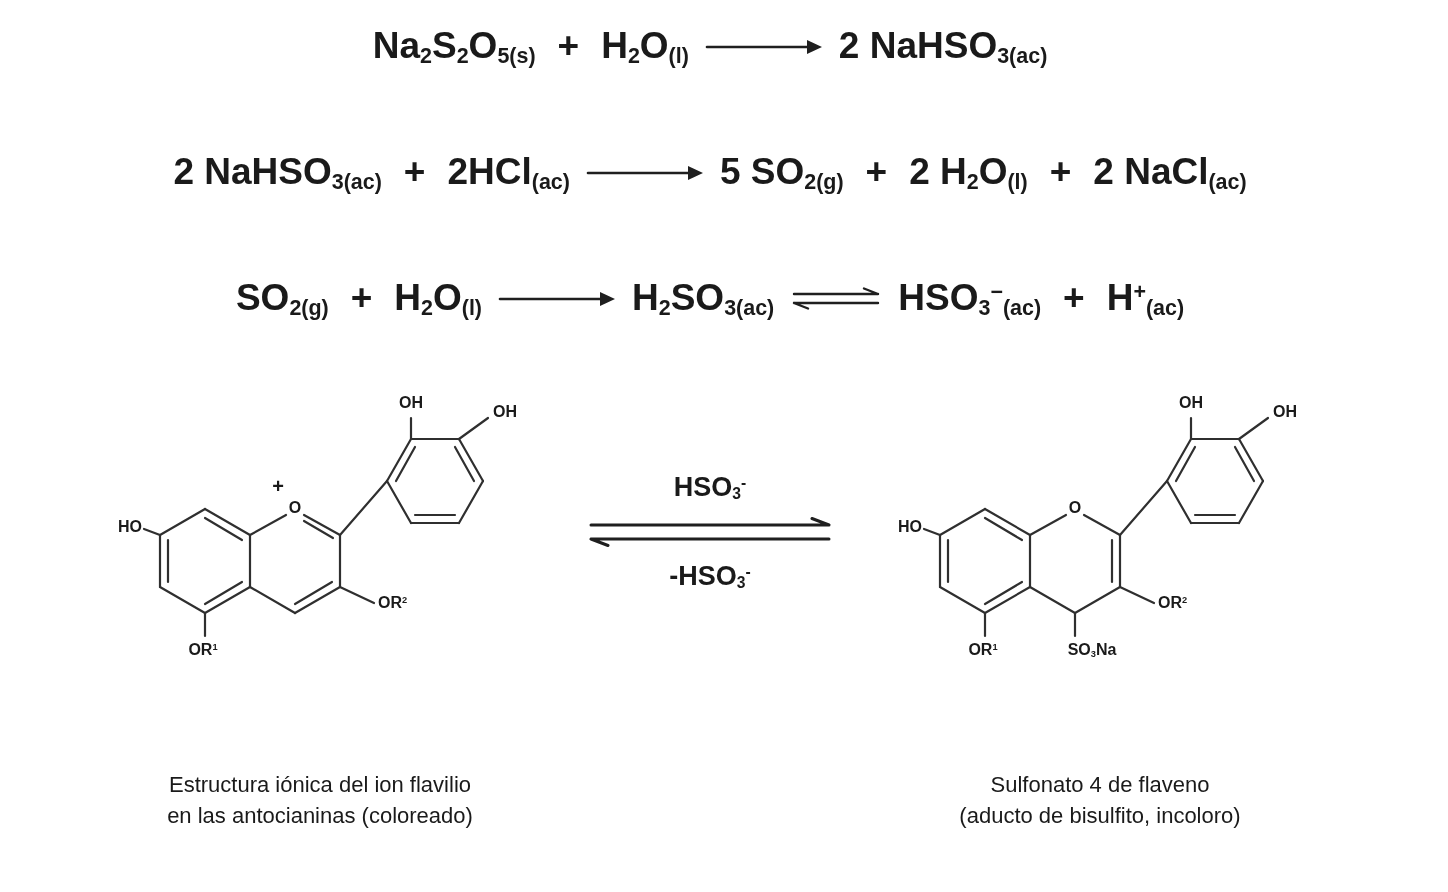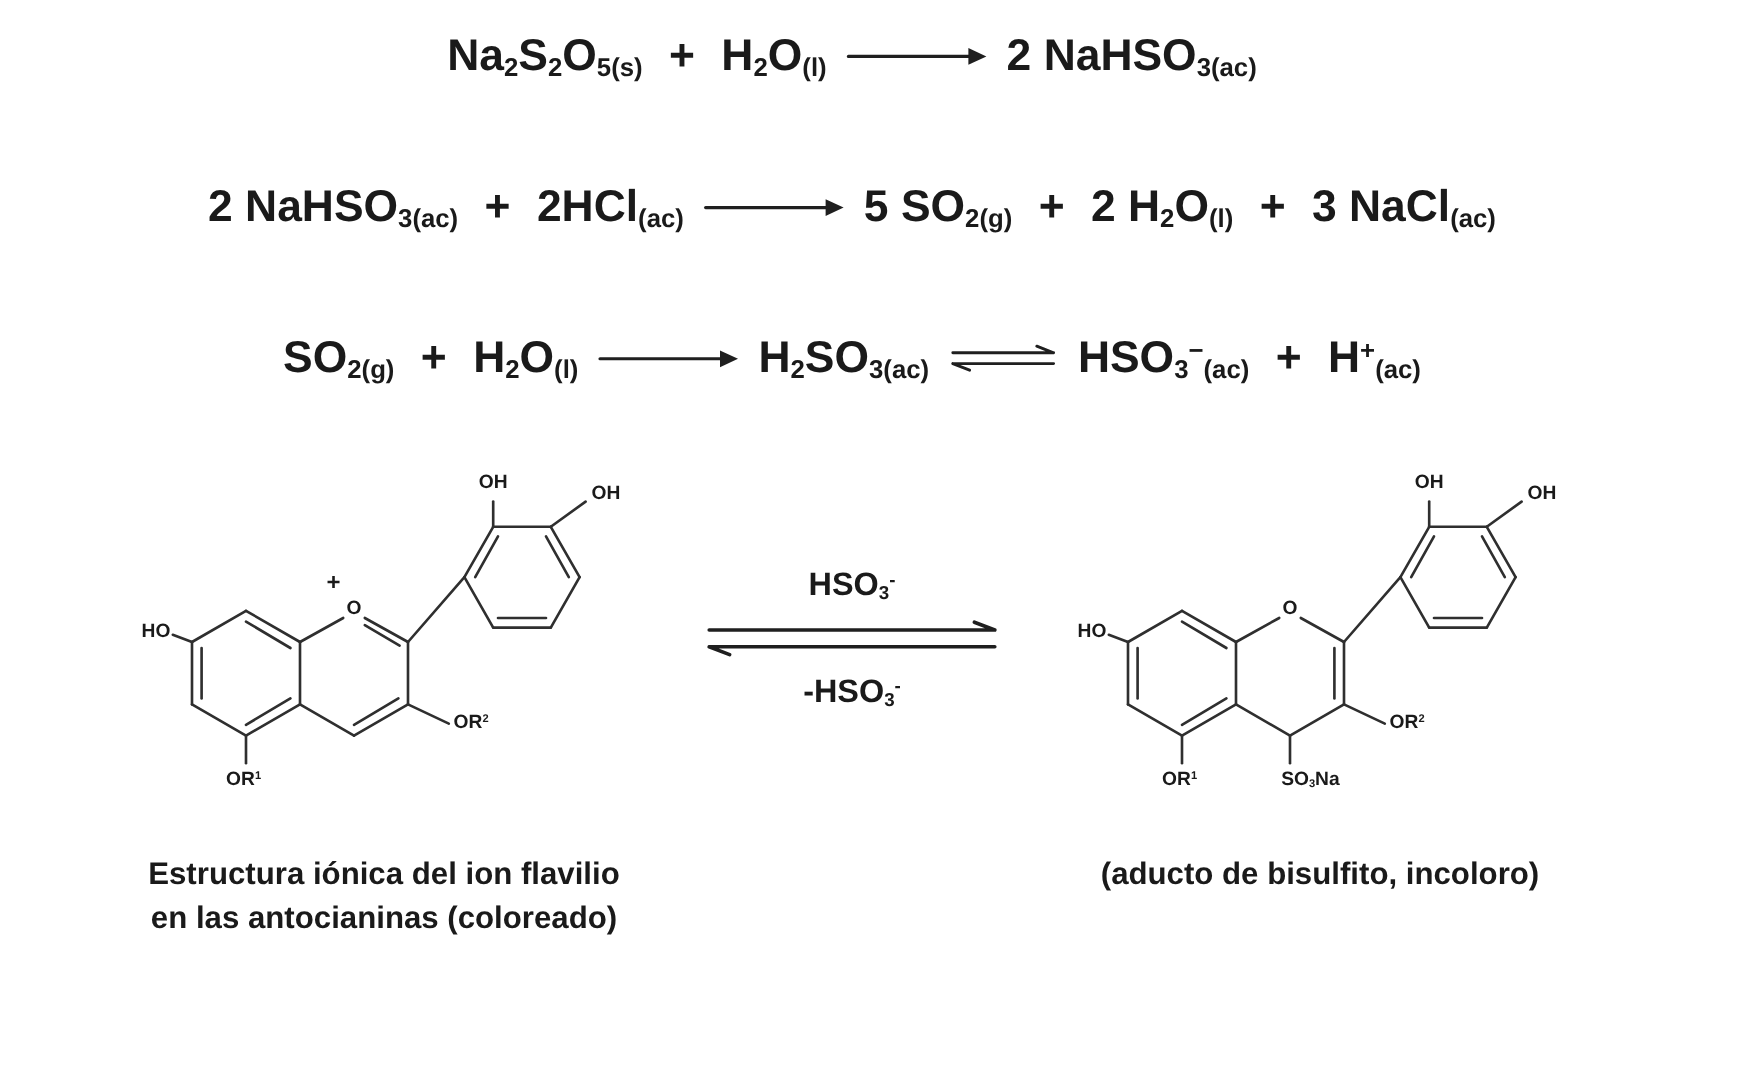--- a/index.html
+++ b/index.html
@@ -32,21 +32,21 @@
   .bond{stroke:#2f2f2f;stroke-width:2.2;stroke-linecap:round;}
   .atom{
     position:absolute;font-weight:700;font-size:16px;white-space:nowrap;
     line-height:1;background:transparent;
   }
   .anchor-c{transform:translate(-50%,-50%);}
   .anchor-l{transform:translate(0,-50%);}
   .anchor-r{transform:translate(-100%,-50%);}
   .plus-charge{font-size:20px;}
   .caption{
-    margin-top:24px;text-align:center;font-weight:700;font-size:26px;line-height:1.4;
+    margin-top:84px;text-align:center;font-weight:400;font-size:22px;line-height:1.4;
   }
   .center-col{
     display:flex;flex-direction:column;align-items:center;gap:12px;
     width:260px;margin-top:86px;
   }
   .reagent{font-size:27px;font-weight:700;display:inline-flex;align-items:baseline;}
   .reagent span{display:inline-block;}
 </style>
 </head>
 <body>
@@ -103,21 +103,21 @@
         </span>
         <span class="plus">+</span>
         <span class="chem">
           <span>2 H</span>
           <span class="sub">2</span>
           <span>O</span>
           <span class="sub">(l)</span>
         </span>
         <span class="plus">+</span>
         <span class="chem">
-          <span>3 NaCl</span>
+          <span>2 NaCl</span>
           <span class="sub">(ac)</span>
         </span>
       </div>
     <div class="equation">
         <span class="chem">
           <span>SO</span>
           <span class="sub">2(g)</span>
         </span>
         <span class="plus">+</span>
         <span class="chem">
@@ -280,18 +280,19 @@
         </svg>
         <div class="atom anchor-r" style="left:52px;top:141px;">HO</div>
         <div class="atom anchor-c" style="left:205px;top:122px;">O</div>
         <div class="atom anchor-c" style="left:321px;top:17px;">OH</div>
         <div class="atom anchor-l" style="left:403px;top:26px;">OH</div>
         <div class="atom anchor-c" style="left:113px;top:264px;"><span>OR</span><span class="sup">1</span></div>
         <div class="atom anchor-l" style="left:288px;top:217px;"><span>OR</span><span class="sup">2</span></div>
         <div class="atom anchor-c" style="left:222px;top:264px;text-align:right;"><span>SO</span><span class="sub">3</span><span>Na</span></div>
       </div>
       <div class="caption">
+        <div>Sulfonato 4 de flaveno</div>
         <div>(aducto de bisulfito, incoloro)</div>
       </div>
     </div>
 
   </div>
 </div>
 
 </body></html>

